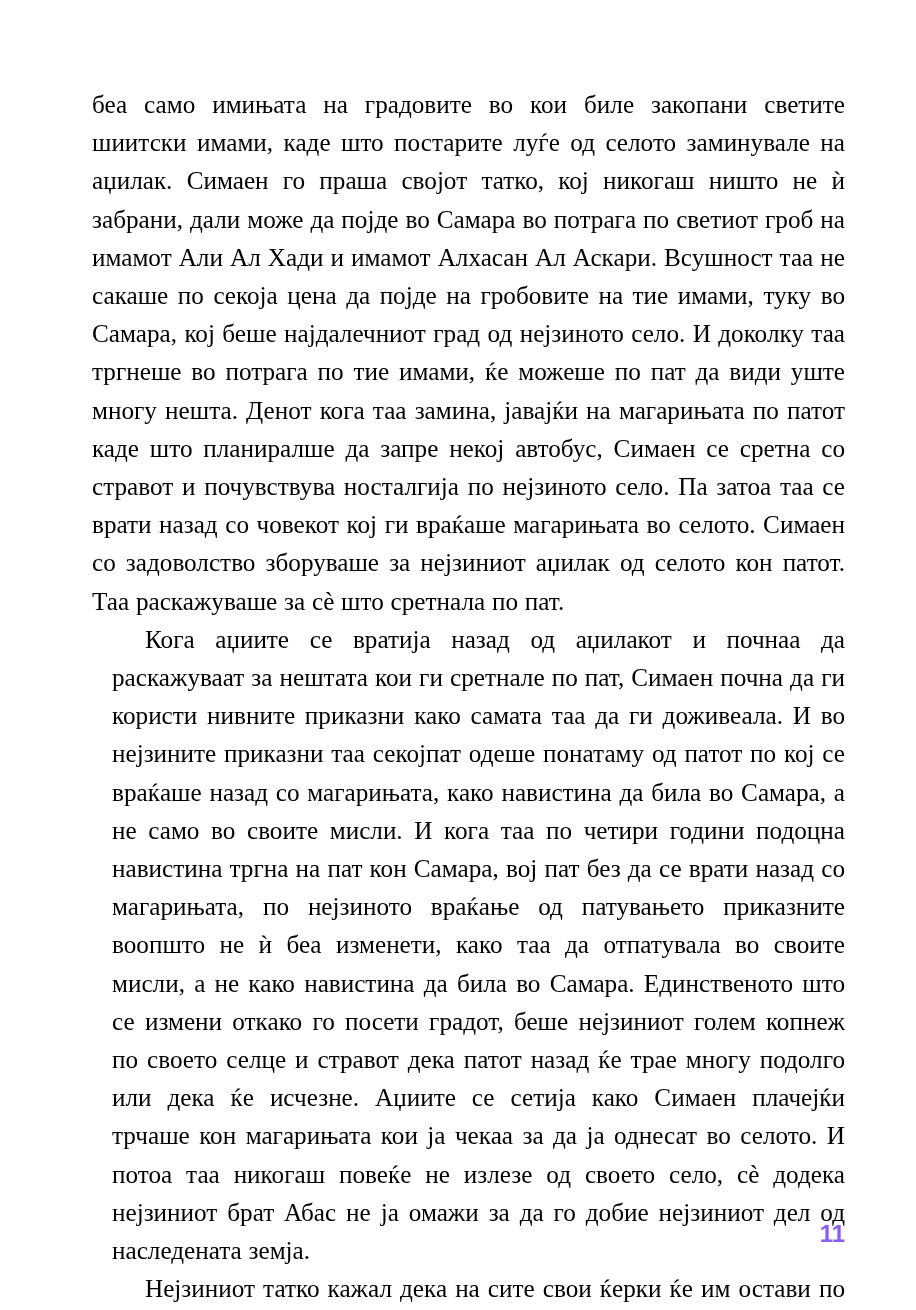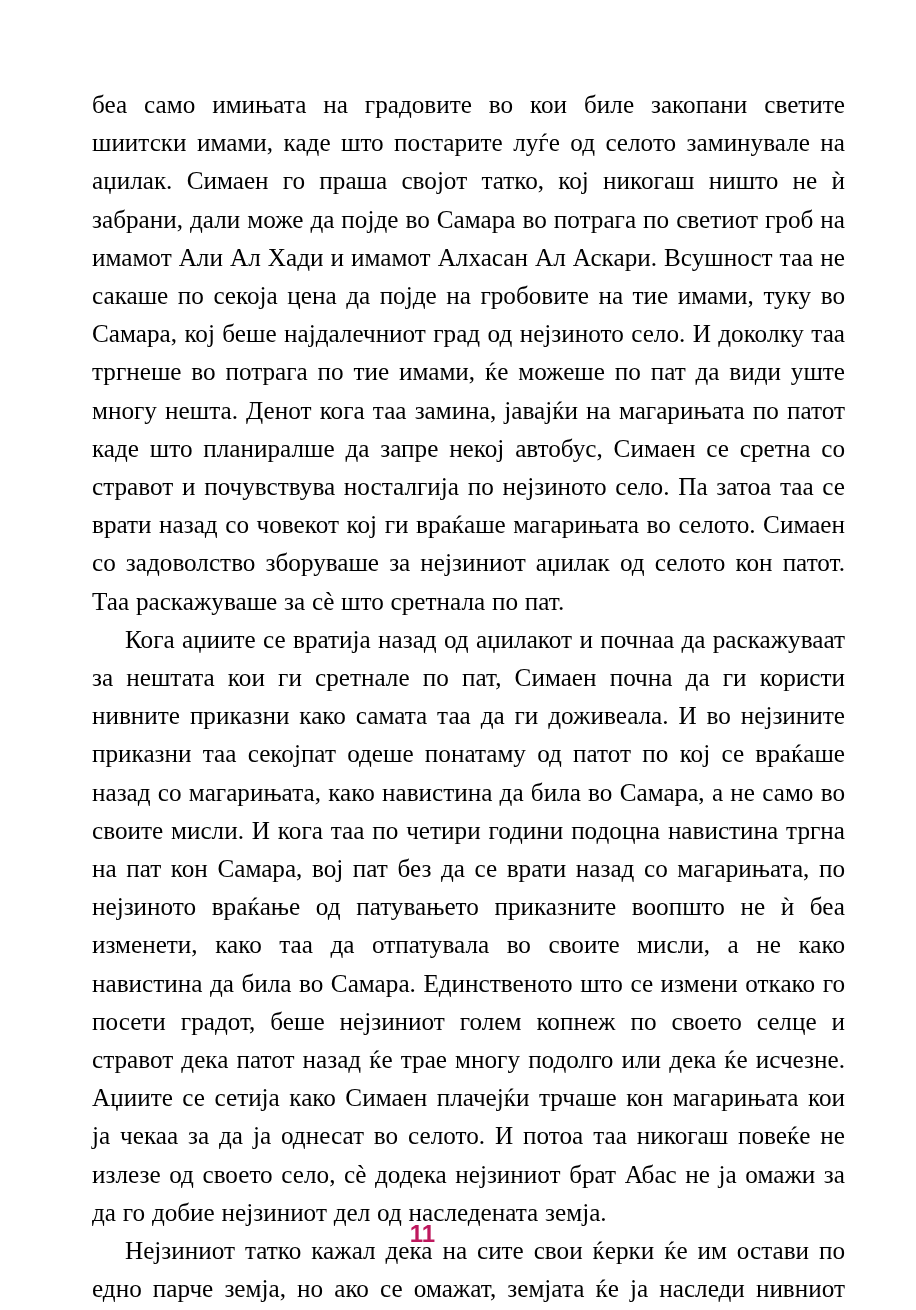--- a/index.html
+++ b/index.html
@@ -36,31 +36,32 @@
     line-height: 38.2px;
     text-align: justify;
     text-justify: inter-word;
     word-spacing: 0.02em;
     hyphens: manual;
     font-family: Liberation Serif, serif;
     -webkit-hyphens: manual;
   }
   .para.indent {
     text-indent: 33px;
+    margin-left: 20px;
   }
   
   #page-number {
     position: absolute;
     left: 0;
     top: 1219px;
     width: 845px;
-    text-align: center;
+    text-align: right;
     font-size: 24px;
     line-height: 30px;
-    color: #be185d;
+    color: #8b5cf6;
     font-family: "Liberation Sans", "DejaVu Sans", sans-serif;
     font-weight: bold;
   }
 </style>
 </head>
 <body>
 
 <div id="page">
 
   <div id="text-block">

